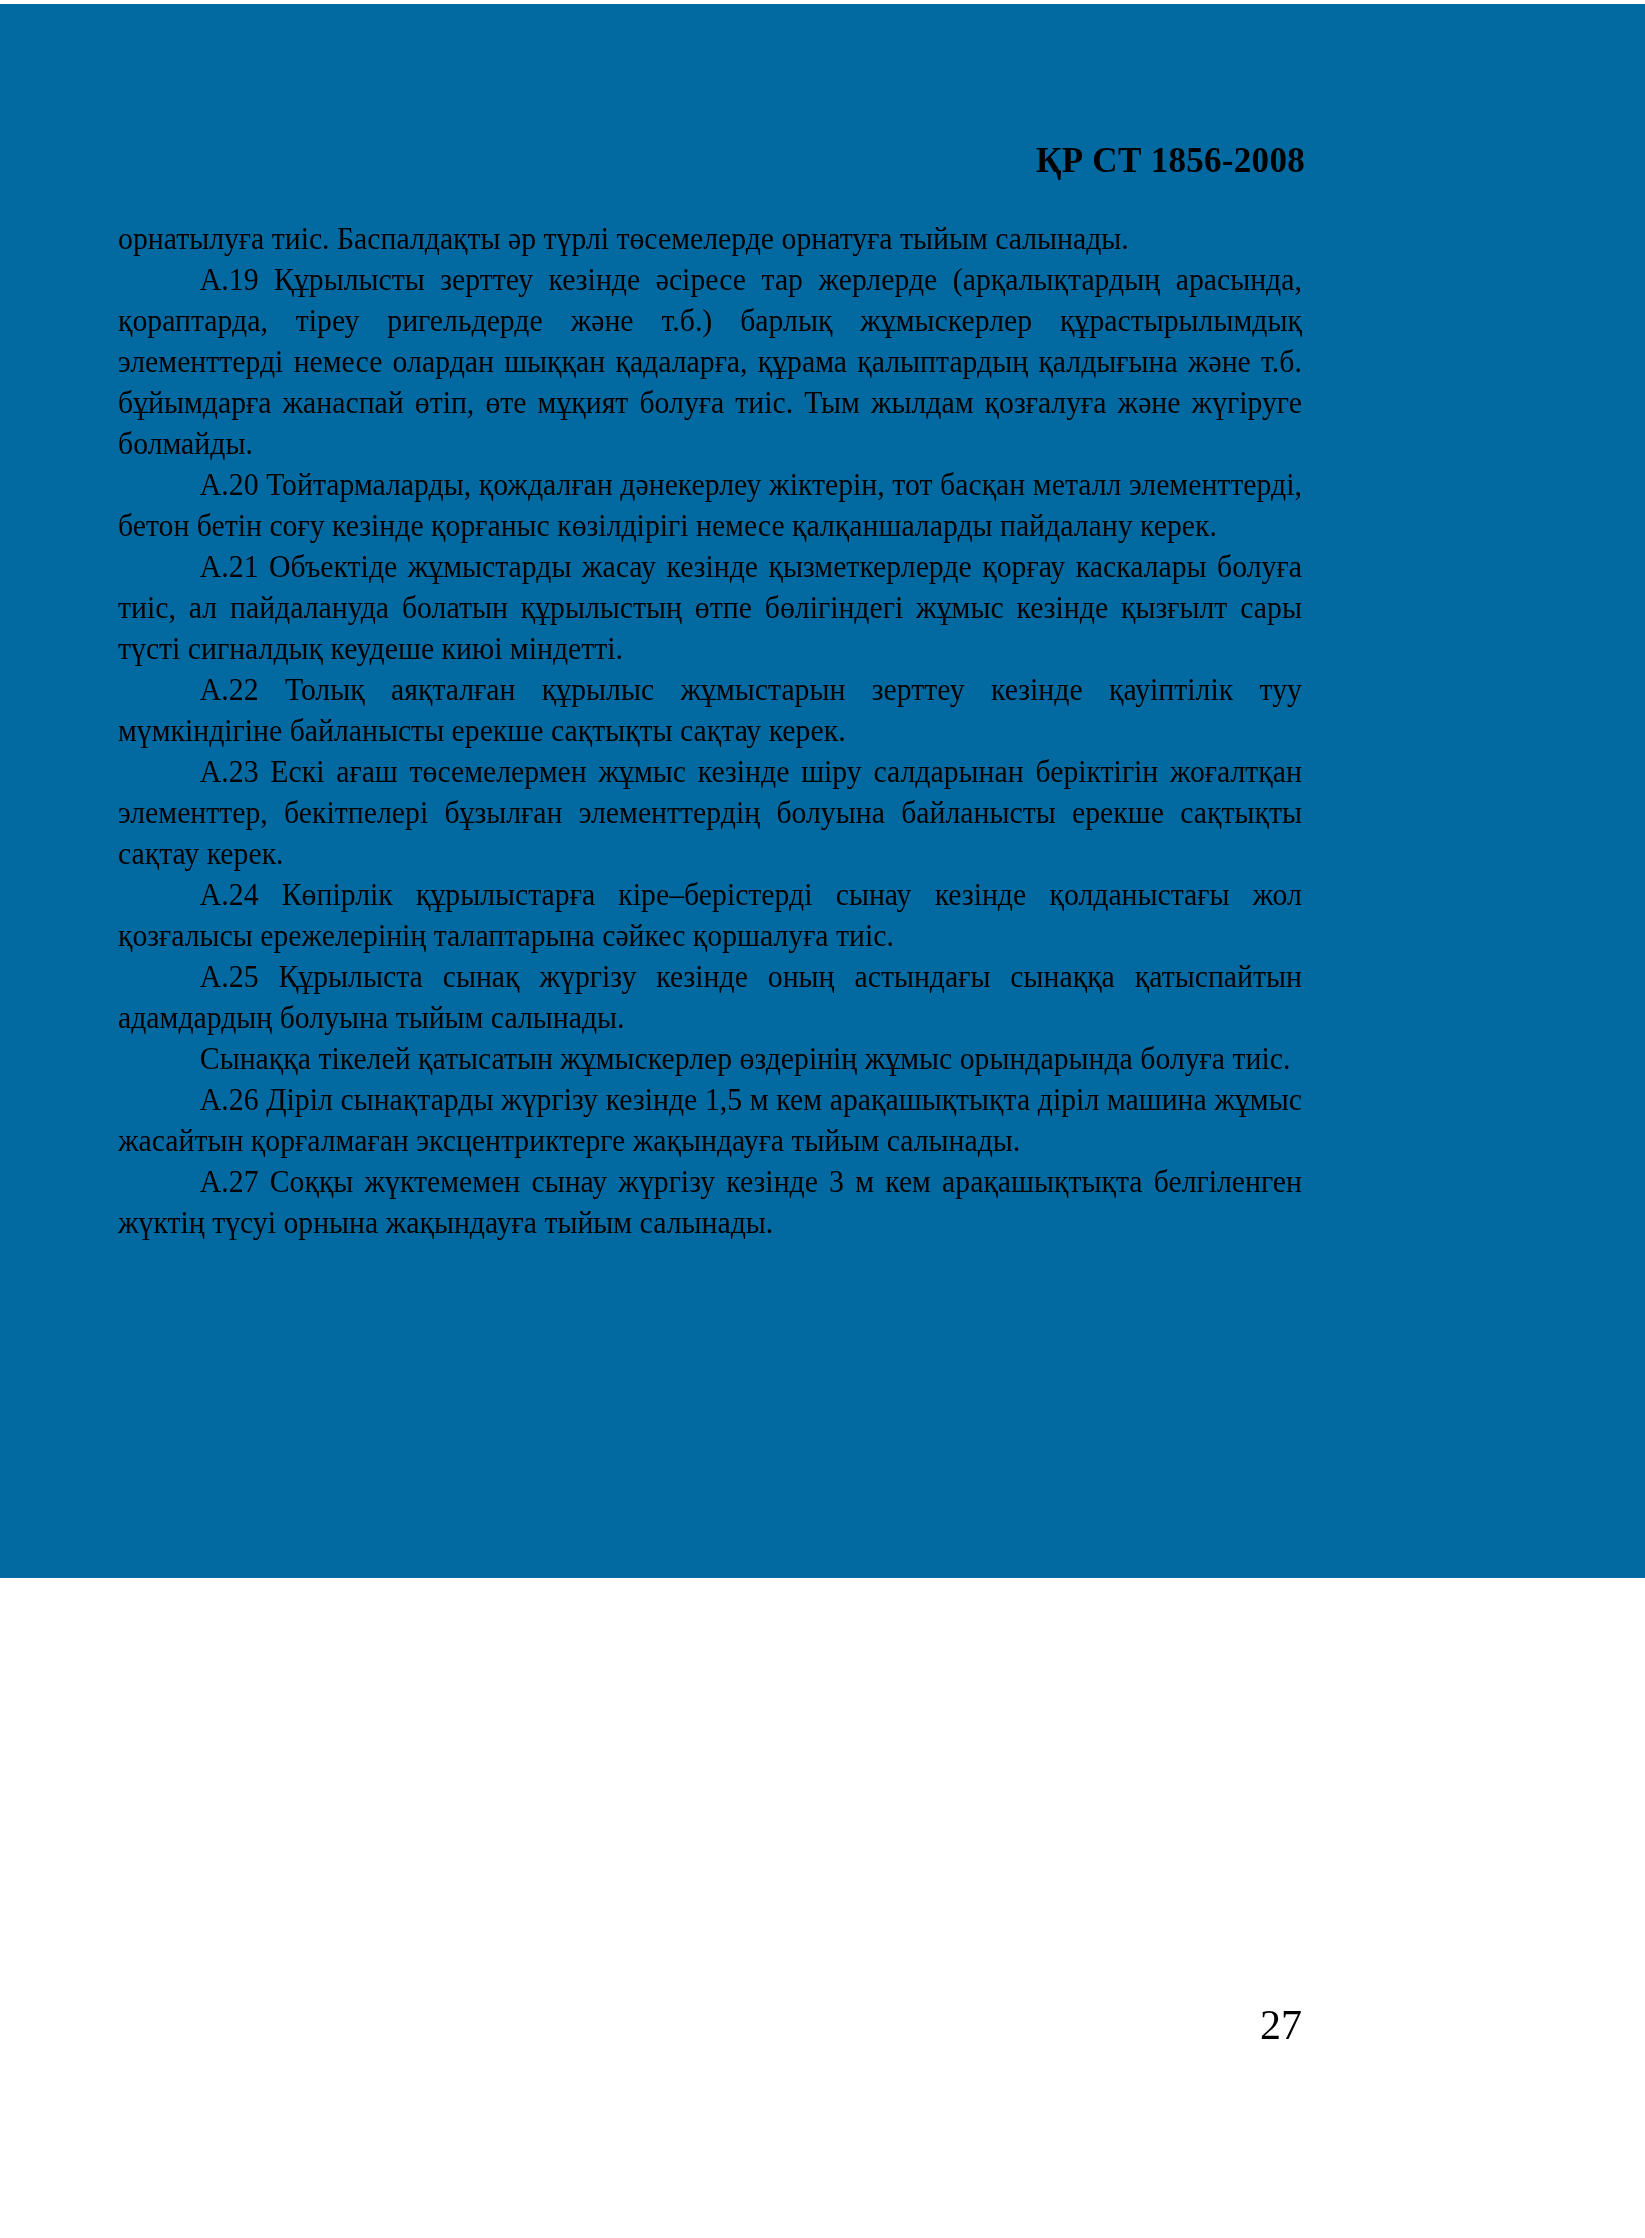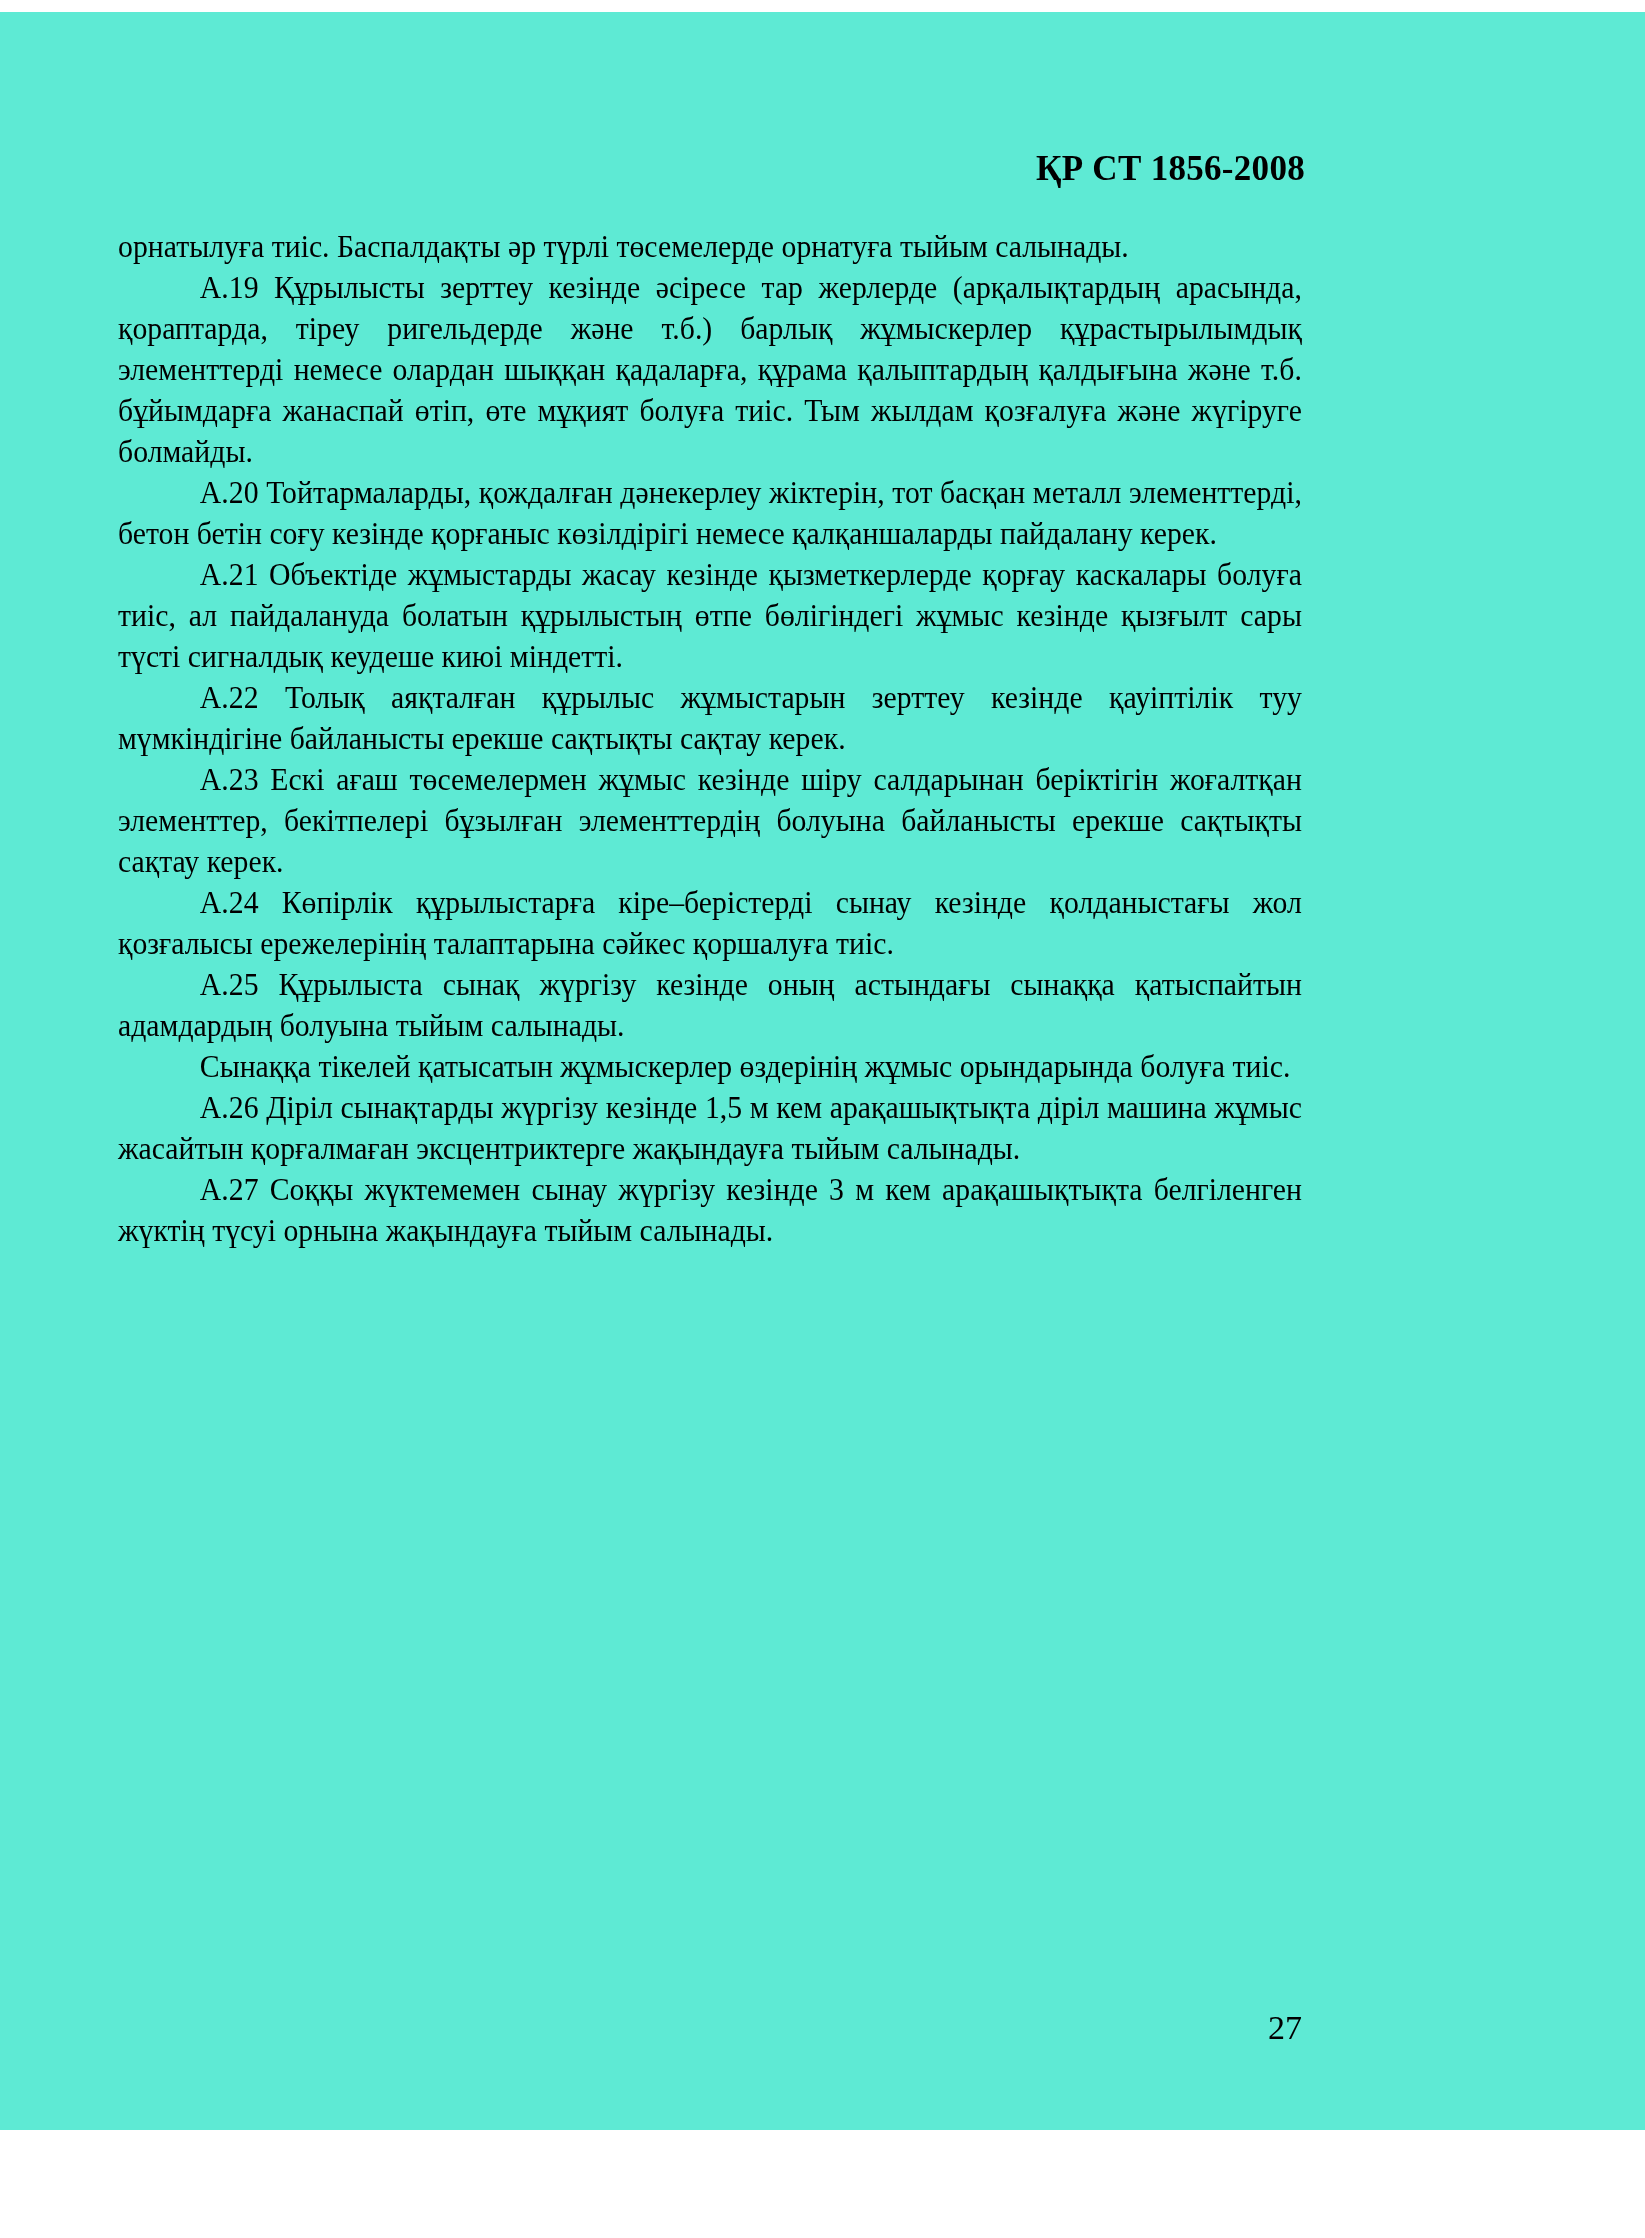--- a/index.html
+++ b/index.html
@@ -10,24 +10,24 @@
     body {
       width: 1646px;
       height: 2239px;
       position: relative;
       overflow: hidden;
       color: #000000;
       font-family: "Liberation Serif", "DejaVu Serif", serif;
     }
     .page {
       position: absolute;
-      left: 0; top: 12px;
+      left: 0; top: 4px;
       width: 1646px;
-      height: 2118px;
-      background: #5eead4;
+      height: 1574px;
+      background: #0369a1;
     }
     .doc-code {
       position: absolute;
       top: 137px;
       right: 341px;
       font-weight: bold;
       font-size: 35px;
       letter-spacing: 0.3px;
       white-space: nowrap;
     }
@@ -51,21 +51,21 @@
     .para.indent {
       text-indent: 88px;
     }
     .para.continuation {
       text-indent: 0;
     }
     .page-number {
       position: absolute;
       top: 1997px;
       right: 344px;
-      font-size: 34px;
+      font-size: 42px;
       white-space: nowrap;
       margin-left: 17px;
     }
   </style>
 </head>
 <body>
 
 <div class="page">
 
   <div class="doc-code">ҚР СТ 1856-2008</div>

